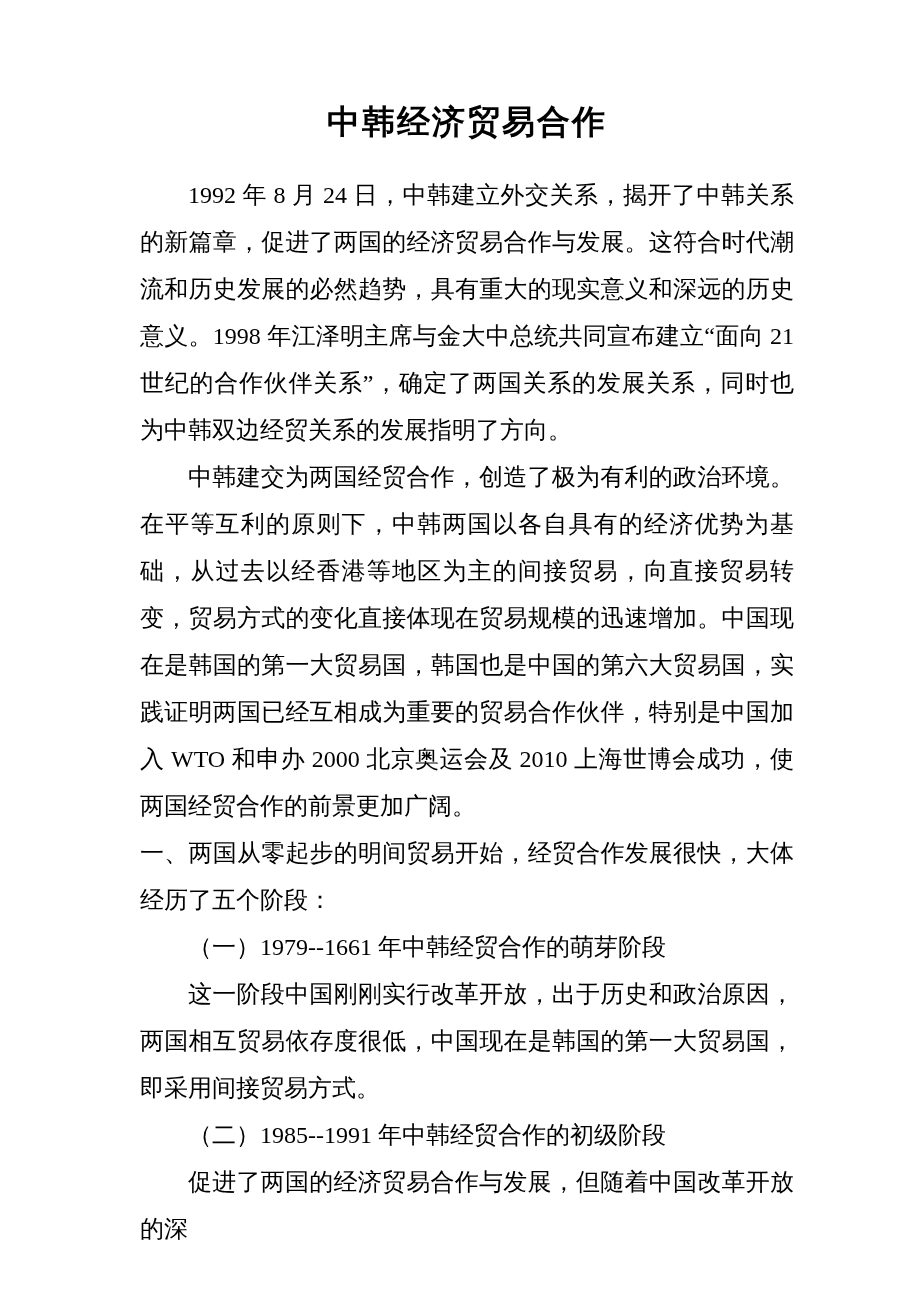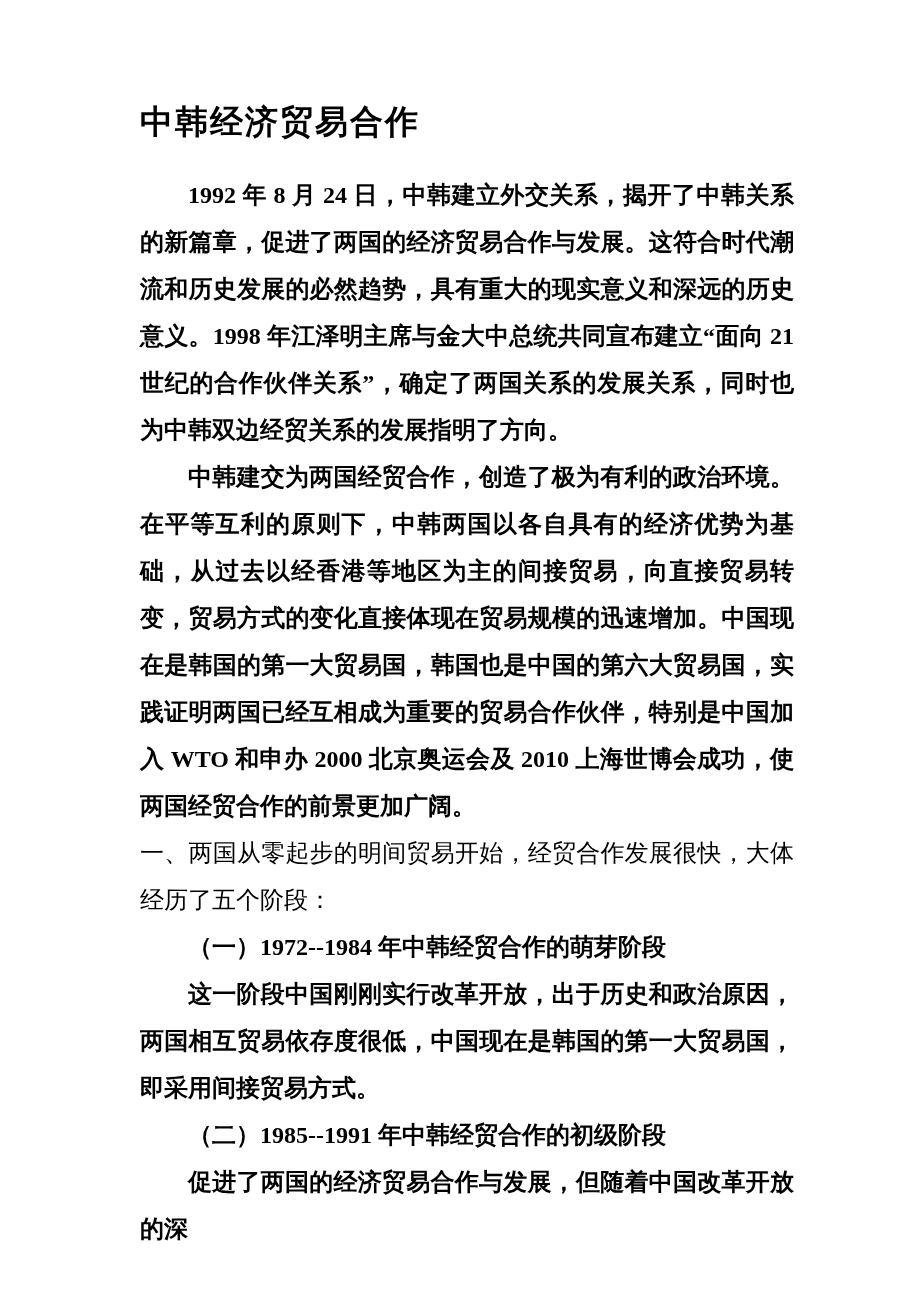--- a/index.html
+++ b/index.html
@@ -14,53 +14,52 @@
     background: #ffffff;
     color: #000000;
     font-family: "Liberation Serif", "DejaVu Serif", serif;
     box-sizing: border-box;
     padding: 96px 126px 0 140px;
     overflow: hidden;
   }
   .doc-title {
     font-size: 33px;
     font-weight: bold;
-    text-align: left;
+    text-align: center;
     letter-spacing: 2px;
     line-height: 52px;
     margin: 0 0 24px 0;
   }
   .para {
     margin: 0;
     font-size: 24px;
     line-height: 47px;
     text-align: justify;
     word-break: break-all;
   }
   .indent {
     text-indent: 2em;
-    font-weight: bold;
   }
   .heading {
     font-weight: normal;
     text-indent: 0;
   }
 </style>
 </head>
 <body>
 
 <div class="page">
   <h1 class="doc-title">中韩经济贸易合作</h1>
 
   <p class="para indent">1992 年 8 月 24 日，中韩建立外交关系，揭开了中韩关系的新篇章，促进了两国的经济贸易合作与发展。这符合时代潮流和历史发展的必然趋势，具有重大的现实意义和深远的历史意义。1998 年江泽明主席与金大中总统共同宣布建立“面向 21 世纪的合作伙伴关系”，确定了两国关系的发展关系，同时也为中韩双边经贸关系的发展指明了方向。</p>
 
   <p class="para indent">中韩建交为两国经贸合作，创造了极为有利的政治环境。在平等互利的原则下，中韩两国以各自具有的经济优势为基础，从过去以经香港等地区为主的间接贸易，向直接贸易转变，贸易方式的变化直接体现在贸易规模的迅速增加。中国现在是韩国的第一大贸易国，韩国也是中国的第六大贸易国，实践证明两国已经互相成为重要的贸易合作伙伴，特别是中国加入 WTO 和申办 2000 北京奥运会及 2010 上海世博会成功，使两国经贸合作的前景更加广阔。</p>
 
   <p class="para heading">一、两国从零起步的明间贸易开始，经贸合作发展很快，大体经历了五个阶段：</p>
 
-  <p class="para indent">（一）1972--1984 年中韩经贸合作的萌芽阶段</p>
+  <p class="para indent">（一）1979--1661 年中韩经贸合作的萌芽阶段</p>
 
   <p class="para indent">这一阶段中国刚刚实行改革开放，出于历史和政治原因，两国相互贸易依存度很低，中国现在是韩国的第一大贸易国，即采用间接贸易方式。</p>
 
   <p class="para indent">（二）1985--1991 年中韩经贸合作的初级阶段</p>
 
   <p class="para indent">促进了两国的经济贸易合作与发展，但随着中国改革开放的深</p>
 </div>
 
 </body></html>

